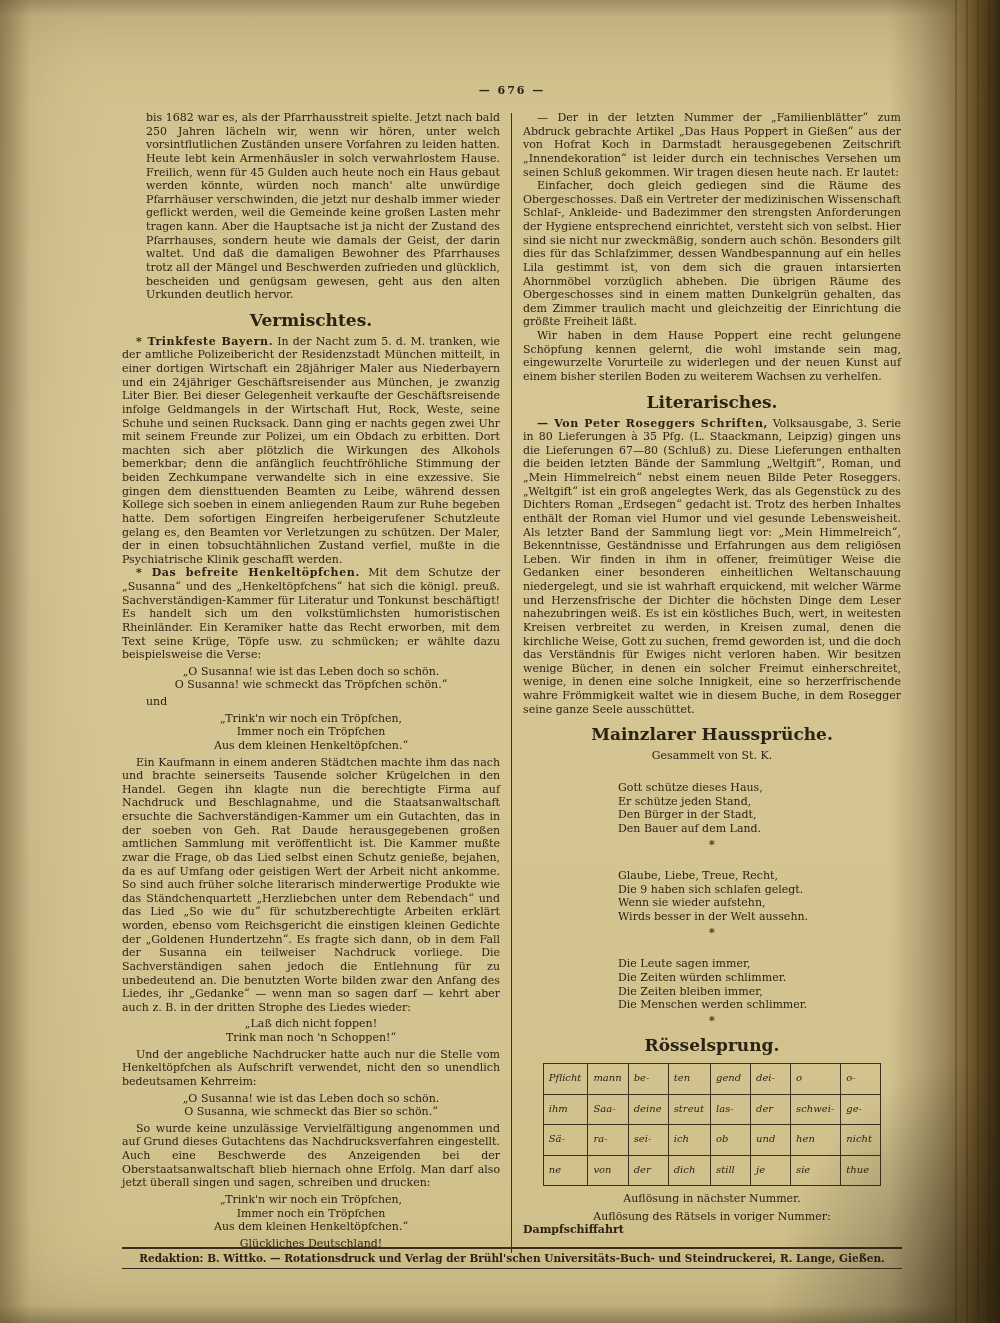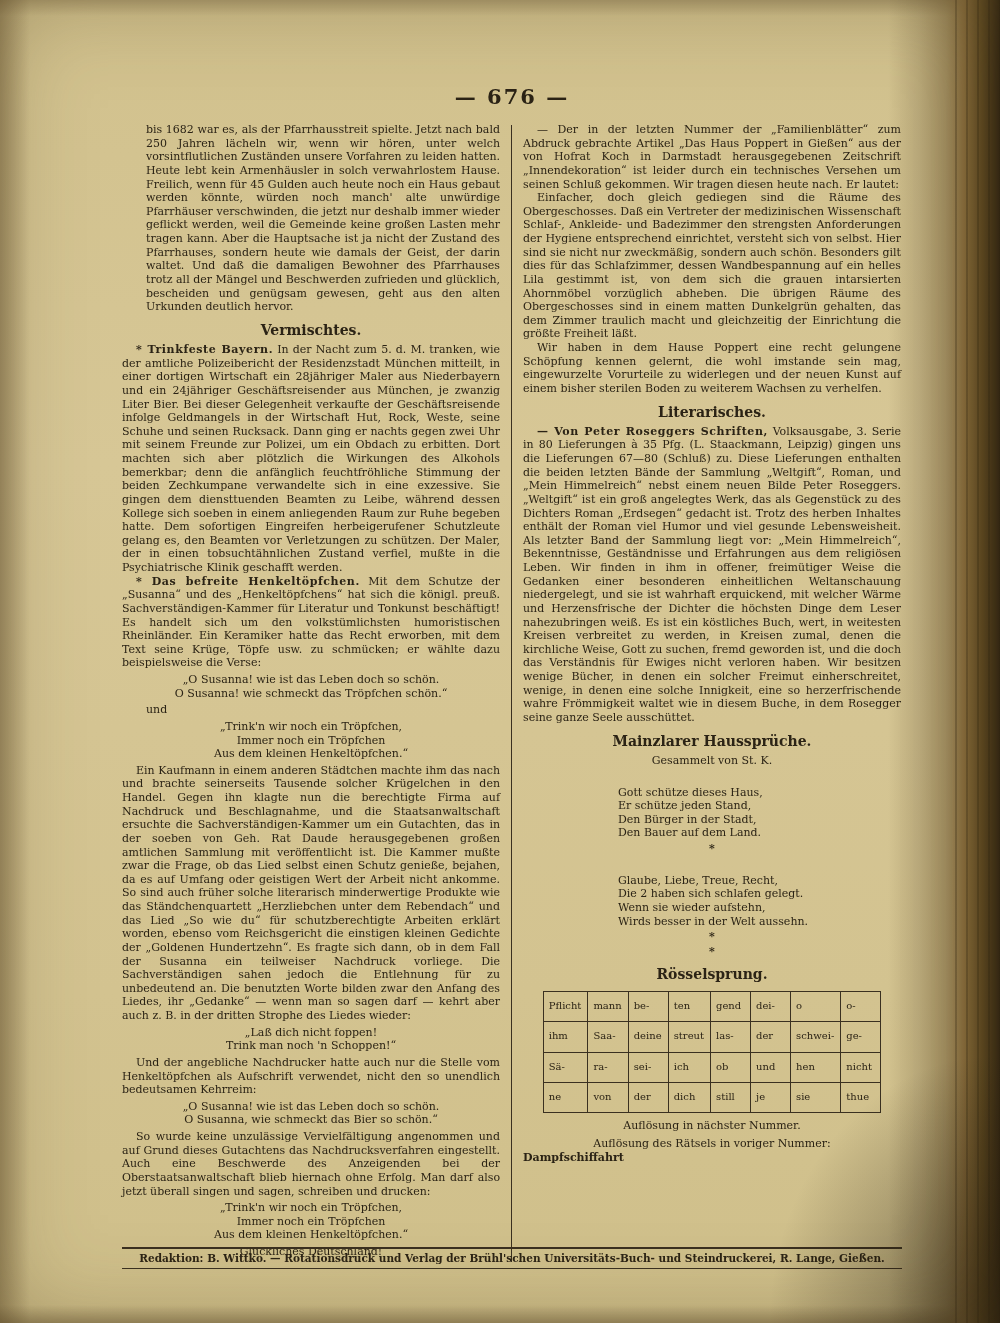--- a/index.html
+++ b/index.html
@@ -23,36 +23,36 @@
     background:linear-gradient(90deg,
       rgba(90,72,40,0) 0%, rgba(90,72,40,0.22) 28%, rgba(112,90,50,0.55) 52%,
       #84693a 68%, #5a461f 84%, #2e2210 100%); }
   .page-edges { position:absolute; right:0; top:0; bottom:0; width:54px; z-index:5; pointer-events:none; opacity:.55;
     background:repeating-linear-gradient(90deg, rgba(32,24,10,0) 0 9px, rgba(32,24,10,0.45) 9px 11px); }
   .corner-shadow { position:absolute; right:0; bottom:0; width:240px; height:280px; z-index:5; pointer-events:none;
     background:radial-gradient(ellipse at 100% 100%, rgba(28,20,8,0.55), rgba(28,20,8,0) 68%); }
 
   
   .content { position:absolute; left:122px; top:84px; width:780px; z-index:2; }
-  .pagenum { text-align:center; font-weight:bold; font-size:21px; letter-spacing:2px; margin:0 0 14px 0; }
+  .pagenum { text-align:center; font-weight:bold; font-size:11px; letter-spacing:2px; margin:0 0 14px 0; }
   .cols { display:flex; align-items:stretch; }
   .col { width:378px; font-size:11px; line-height:1.24; text-align:justify; }
   .divider { width:1px; background:#3a3020; margin:2px 11px 0 11px; }
 
   .para { margin:0; text-indent:14px; }
   .noindent { text-indent:0;margin-left:24px; }
   .lead { font-weight:bold; letter-spacing:0.6px; }
-  .heading { text-align:center; font-size:14px; font-weight:bold; margin:8px 0 4px 0; }
+  .heading { text-align:center; font-size:17px; font-weight:bold; margin:8px 0 4px 0; }
   .verse { text-align:center; white-space:pre-line; margin:3px 0; }
   .centerline { text-align:center; margin:3px 0; }
   .byline { text-align:center; margin:1px 0 4px 0; }
   .spruch { white-space:pre-line; text-align:left; margin:18px 0 2px 95px; }
   .star-sep { text-align:center; font-weight:bold; margin:1px 0; }
 
-  .puzzle-table { border-collapse:collapse; margin:7px auto 6px auto; }
+  .puzzle-table { border-collapse:collapse; margin:7px auto 6px auto;font-style:italic; }
   .puzzle-table td { border:1px solid #3a3020; padding:8px 6px 9px 5px; font-size:10px; text-align:left; min-width:28px; }
 
   .solution-next { text-align:center; margin-top:3px; }
   .solution-prev { text-align:center; margin-top:4px; }
   .solution-value { text-align:left;font-weight:bold; }
 
   .footer { position:absolute; left:122px; top:1247px; width:780px; z-index:2;
     border-top:2px solid #3a3020; border-bottom:1px solid #3a3020;
     padding:3px 0 4px 0; text-align:center; font-size:10.5px; font-weight:bold; }
 </style>
@@ -114,24 +114,28 @@
 
         <div class="heading">Mainzlarer Haussprüche.</div>
         <div class="byline">Gesammelt von St. K.</div>
 
         <div class="spruch">Gott schütze dieses Haus,
 Er schütze jeden Stand,
 Den Bürger in der Stadt,
 Den Bauer auf dem Land.</div>
         <div class="star-sep">*</div>
         <div class="spruch">Glaube, Liebe, Treue, Recht,
-Die 2 haben sich schlafen gelegt.
+Die 9 haben sich schlafen gelegt.
 Wenn sie wieder aufstehn,
 Wirds besser in der Welt aussehn.</div>
         <div class="star-sep">*</div>
+        <div class="spruch">Die Leute sagen immer,
+Die Zeiten würden schlimmer.
+Die Zeiten bleiben immer,
+Die Menschen werden schlimmer.</div>
         <div class="star-sep">*</div>
 
         <div class="heading">Rösselsprung.</div>
 
         <table class="puzzle-table">
           <tbody>
             <tr>
               <td>Pflicht</td>
               <td>mann</td>
               <td>be-</td>

